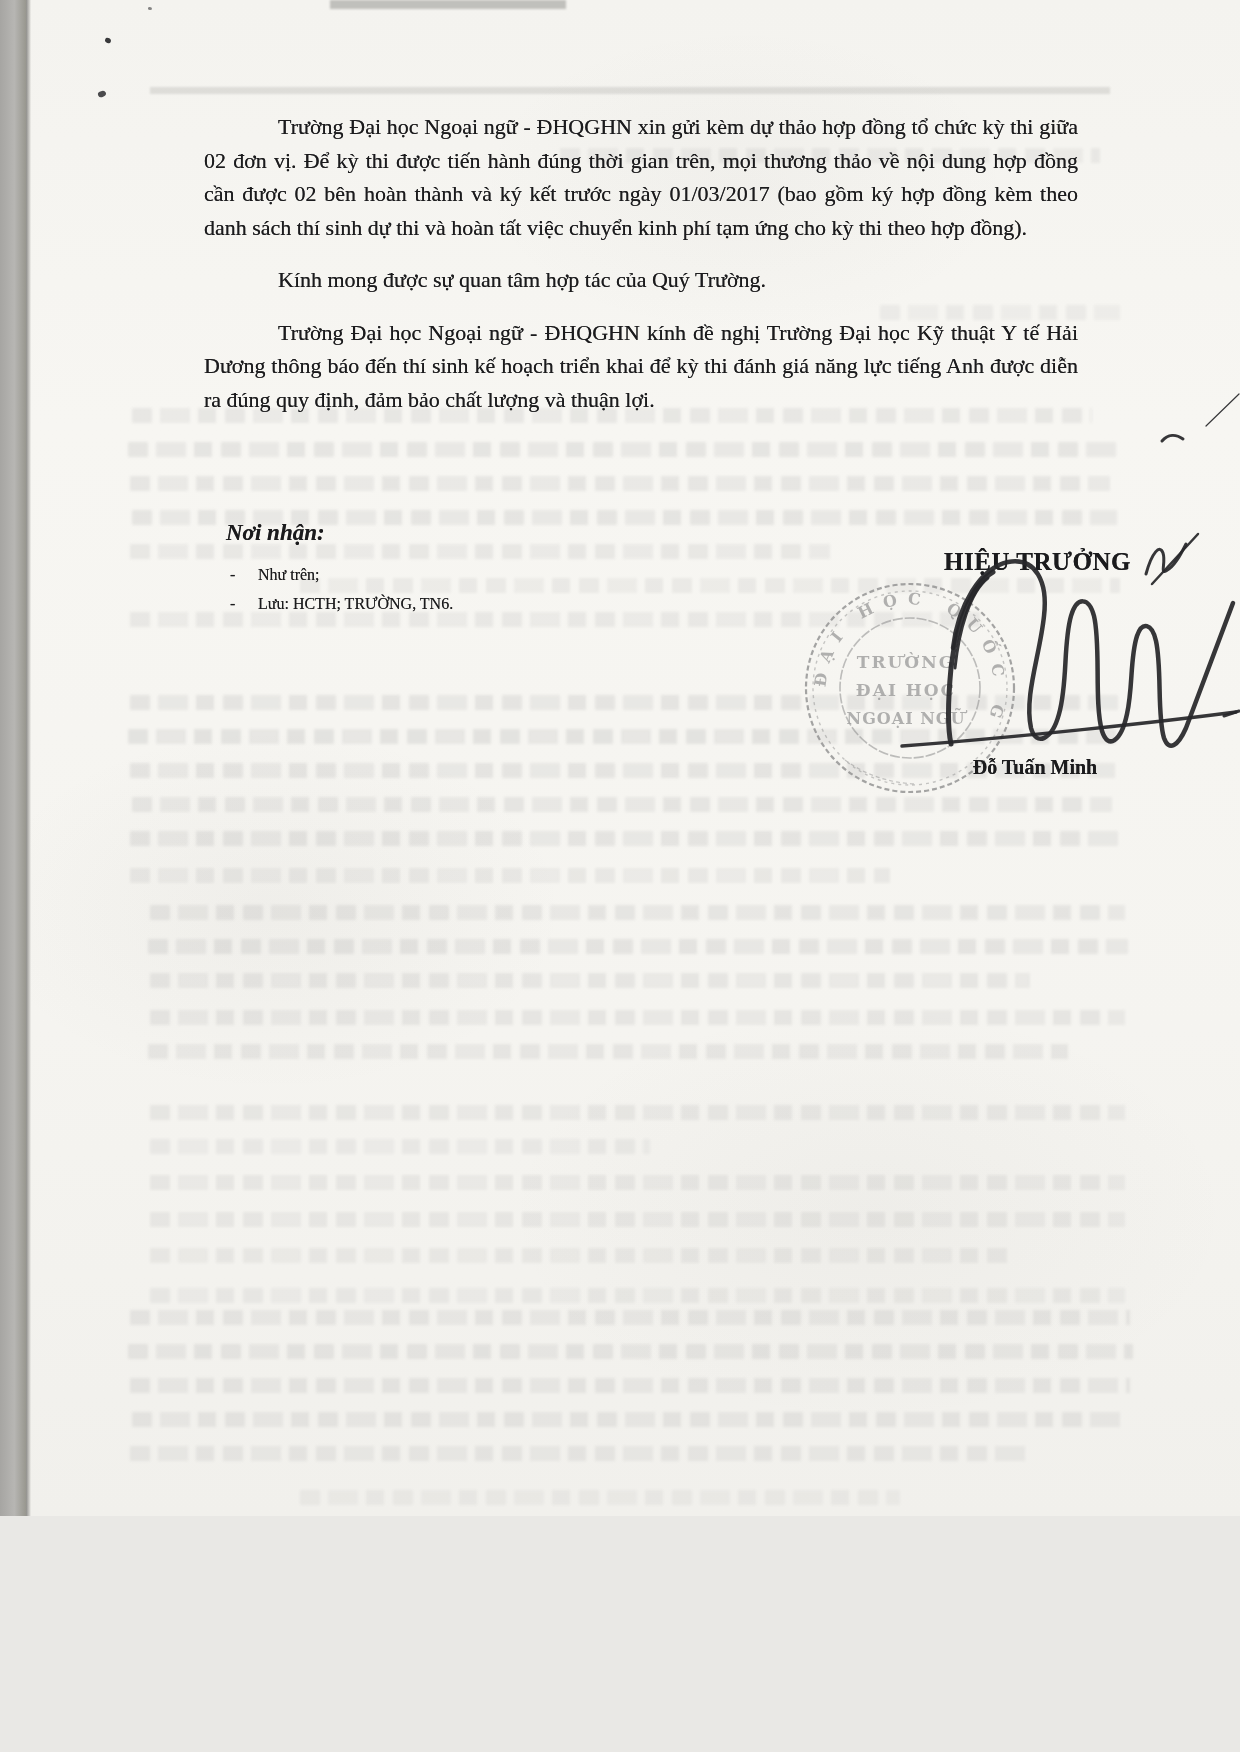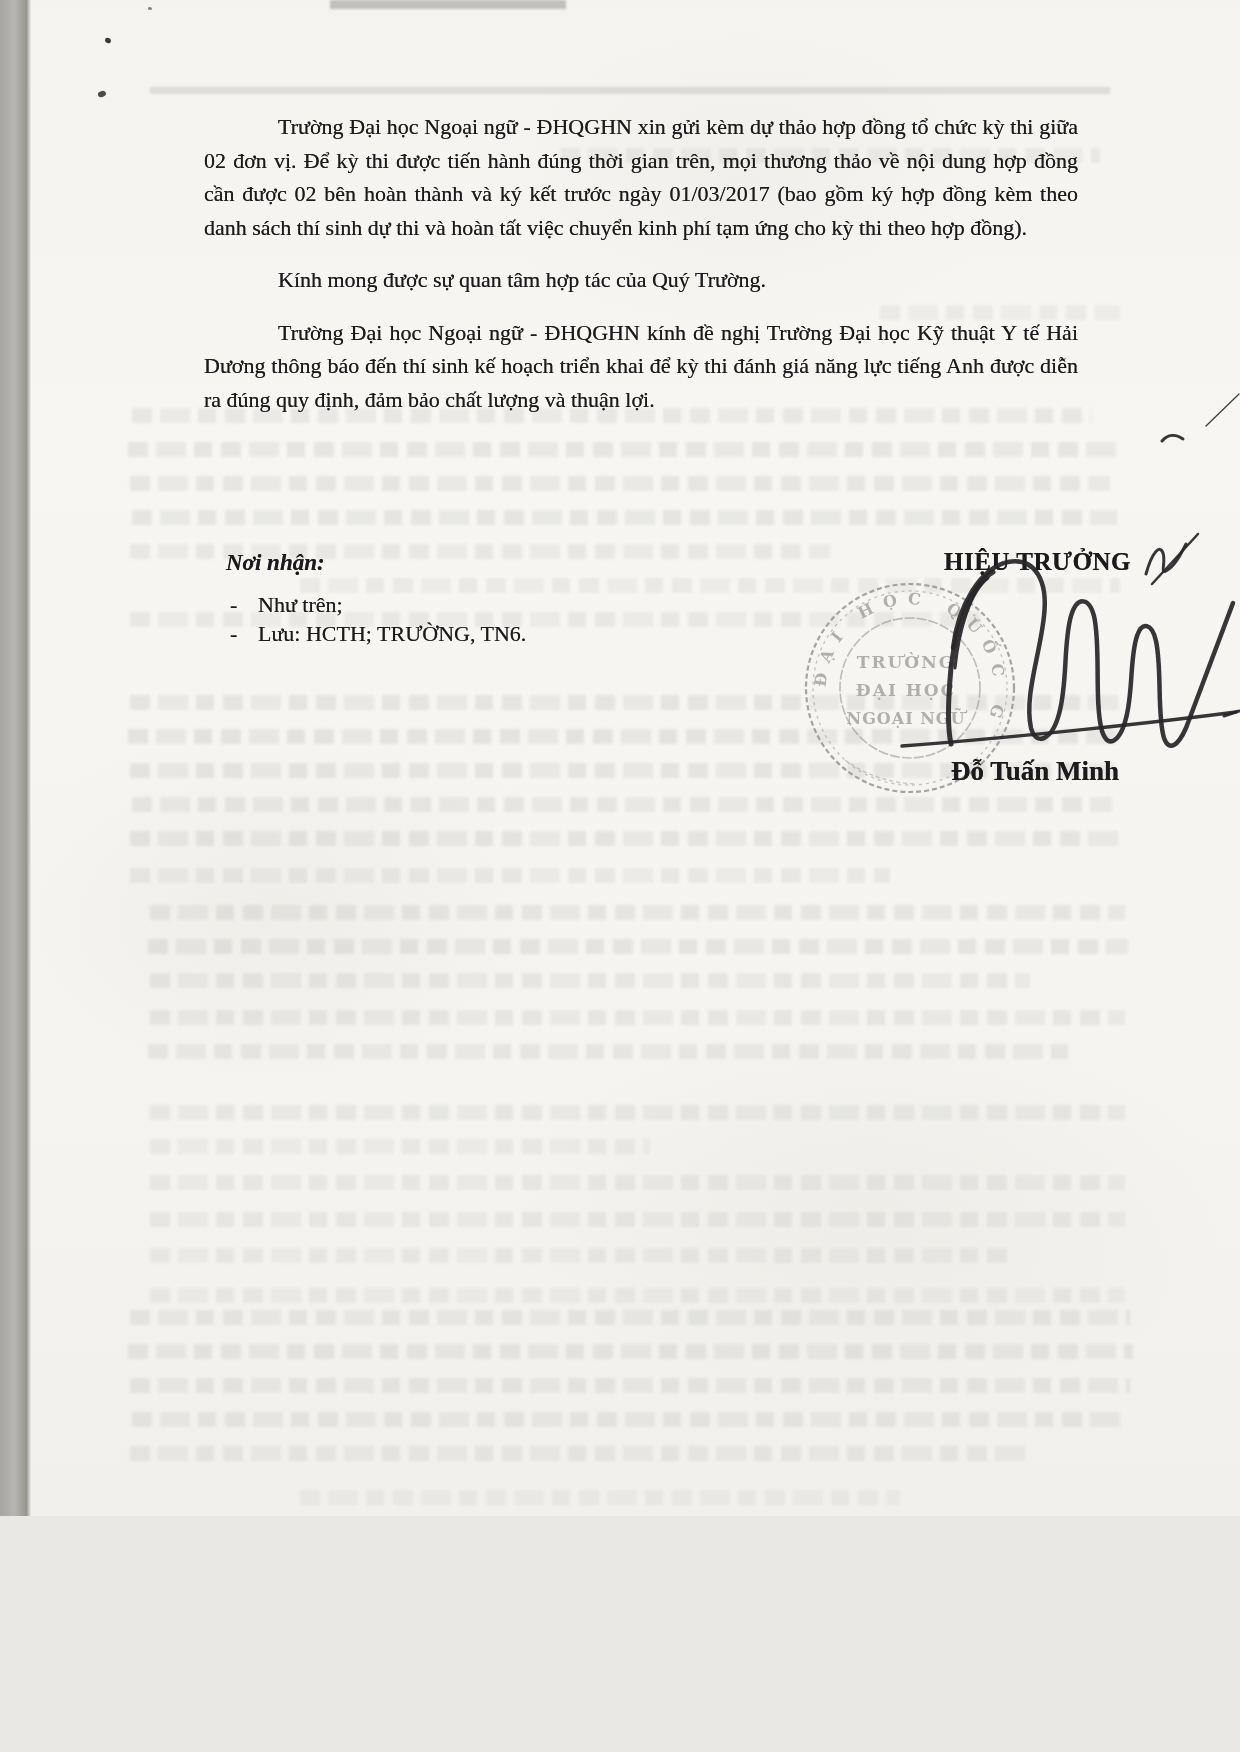--- a/index.html
+++ b/index.html
@@ -47,32 +47,32 @@
       rgba(75,75,80,.13) 28px 58px, transparent 58px 66px,
       rgba(75,75,80,.17) 66px 84px, transparent 84px 93px);}
 
   
   .content{position:absolute;left:204px;top:110px;width:874px;color:var(--ink);}
   .content p{
     margin:0 0 19px 0;font-size:22px;line-height:33.5px;
     text-align:justify;text-indent:74px;
     text-shadow:0 0 .5px rgba(20,20,22,.75);
   }
-  .noinhan{position:absolute;left:226px;top:550px;color:var(--ink);}
+  .noinhan{position:absolute;left:226px;top:520px;color:var(--ink);}
   .noinhan-label{font-size:23px;font-weight:bold;font-style:italic;
     text-shadow:0 0 .5px rgba(20,20,22,.7);}
   .noinhan-items{margin-top:14px;}
-  .noinhan-item{font-size:22px;line-height:29px;white-space:nowrap;
+  .noinhan-item{font-size:16px;line-height:29px;white-space:nowrap;
     text-shadow:0 0 .4px rgba(20,20,22,.65);}
   .noinhan-item .dash{display:inline-block;width:28px;padding-left:4px;}
   .sig-title{position:absolute;left:930px;top:548px;width:215px;text-align:center;
     font-size:25px;font-weight:bold;color:var(--ink);letter-spacing:.5px;
     text-shadow:0 0 .5px rgba(20,20,22,.8);white-space:nowrap;}
   .sig-name{position:absolute;left:925px;top:756px;width:220px;text-align:center;
-    font-size:27px;font-weight:bold;color:var(--ink);
+    font-size:20px;font-weight:bold;color:var(--ink);
     text-shadow:0 0 .5px rgba(20,20,22,.8);white-space:nowrap;}
   .sig-svg{position:absolute;left:680px;top:390px;width:560px;height:430px;}
   .stamp-stroke{stroke:var(--stamp);fill:none;}
   .stamp-text{fill:var(--stamp);font-family:"DejaVu Serif","Liberation Serif",serif;
     font-weight:bold;opacity:.85;}
   .pen{stroke:#27272a;fill:none;stroke-linecap:round;stroke-linejoin:round;opacity:.93;}
   .page-num{position:absolute;left:692px;top:1640px;width:48px;text-align:center;
     font-size:26px;color:#2c2c2e;text-shadow:0 0 .4px rgba(30,30,32,.6);}
 </style>
 </head>

